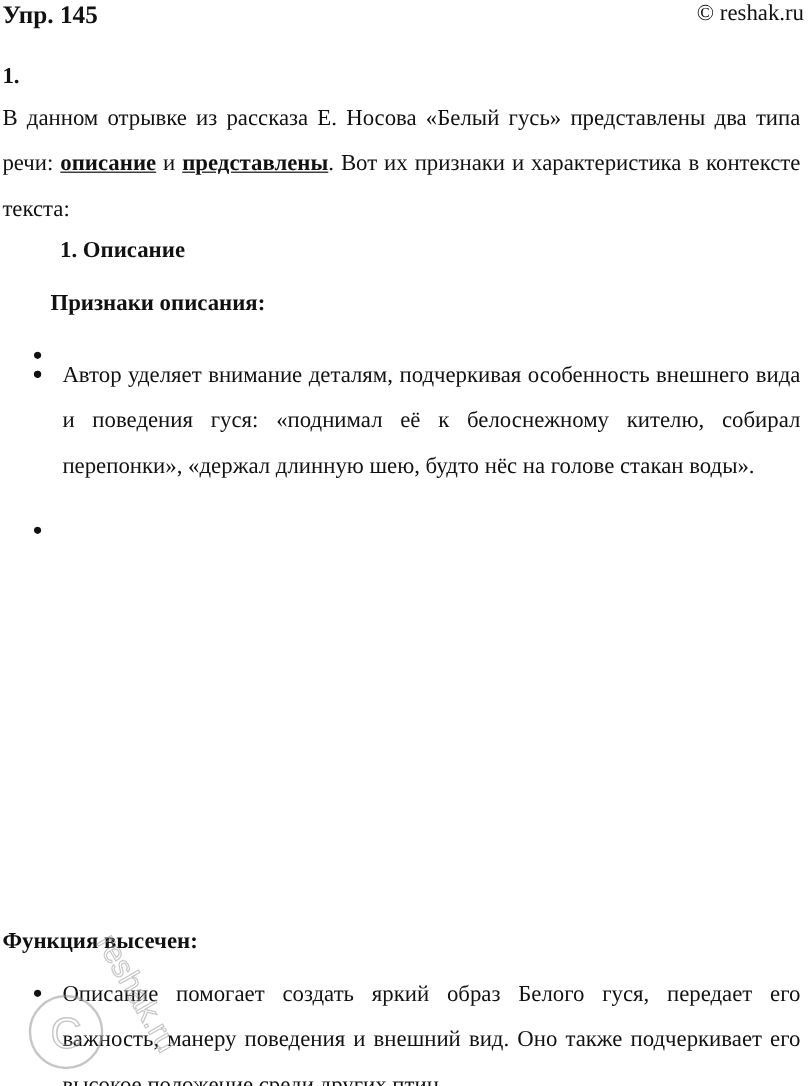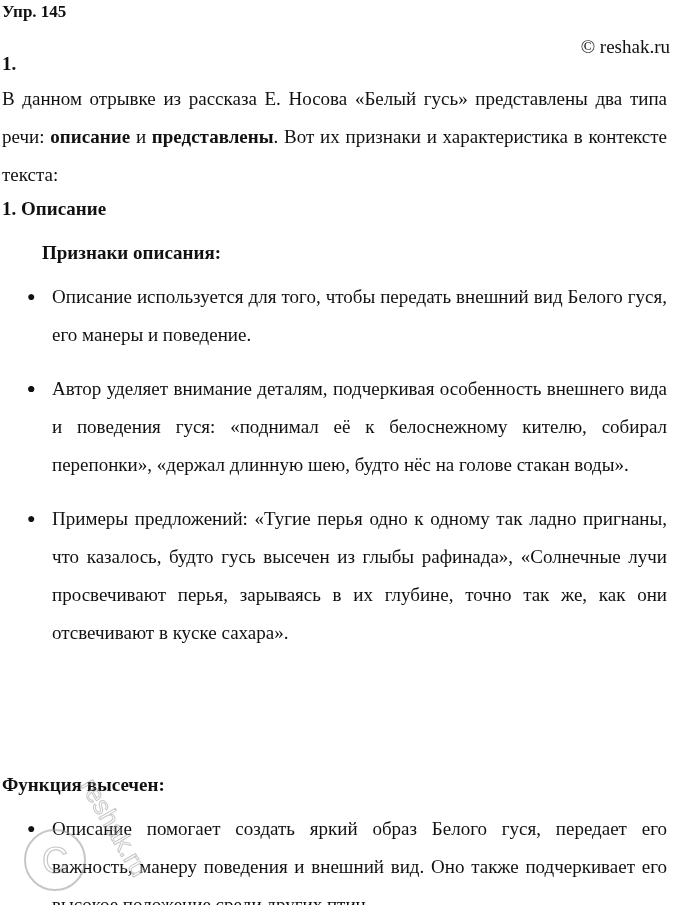--- a/index.html
+++ b/index.html
@@ -1,48 +1,48 @@
 <!DOCTYPE html>
 <html><head>
 <meta charset="utf-8">
 <style>
   html, body { margin:0; padding:0; background:#ffffff; }
   body {
     width:675px; height:905px; overflow:hidden; position:relative;
     font-family:"Liberation Serif", serif; color:#111; font-size:19px;
   }
-  .hdr { position:absolute; top:0; left:2px; font-weight:bold; font-size:17px; line-height:24px; }
-  .copy { position:absolute; top:0; right:5px; font-size:19px; line-height:24px;margin-top:35px; }
+  .hdr { position:absolute; top:0; left:2px; font-weight:bold; font-size:21px; line-height:24px; }
+  .copy { position:absolute; top:0; right:5px; font-size:19px; line-height:24px; }
   .blk { position:absolute; left:2px; right:8px; line-height:38px; }
   .justify-last { text-align:justify; text-align-last:left; }
-  b { font-weight:bold; }
+  b { font-weight:bold;text-decoration:underline; }
   .bold { font-weight:bold; }
   ul { list-style:none; margin:0; padding:0; }
   li { position:relative; padding-left:50px; line-height:38px; text-align:justify; }
   li .bullet { position:absolute; left:25px; top:0; font-size:14px; }
   .wm { position:absolute; left:20px; top:765px; width:130px; height:140px; pointer-events:none; opacity:0.55; }
 </style>
 </head>
 <body>
 
 <div class="hdr">Упр. 145</div>
 <div class="copy">© reshak.ru</div>
 
 <div class="blk bold" style="top:45px;">1.</div>
 
 <div class="blk justify-last" style="top:80px;"><span>В данном отрывке из рассказа Е. Носова «Белый гусь» представлены два типа речи: </span><b>описание</b><span> и </span><b>представлены</b><span>. Вот их признаки и характеристика в контексте текста:</span></div>
 
-<div class="blk bold" style="top:190px;">1. Описание</div>
+<div class="blk bold" style="top:190px;margin-left:48px;">1. Описание</div>
 <div class="blk bold" style="top:234px;margin-left:40px;">Признаки описания:</div>
 
 <ul class="blk" style="top:278px;">
-  <li style="margin-bottom:16px;"><span class="bullet">●</span><span>Описание используется для того, чтобы передать внешний вид Белого гуся, его манеры и поведение.</span></li>
+  <li style="margin-bottom:16px;"><span class="bullet">●</span></li>
   <li style="margin-bottom:16px;"><span class="bullet">●</span></li>
   <li style="margin-bottom:16px;"><span class="bullet">●</span><span>Автор уделяет внимание деталям, подчеркивая особенность внешнего вида и поведения гуся: «поднимал её к белоснежному кителю, собирал перепонки», «держал длинную шею, будто нёс на голове стакан воды».</span></li>
-  <li><span class="bullet">●</span><span>Примеры предложений: «Тугие перья одно к одному так ладно пригнаны, что казалось, будто гусь высечен из глыбы рафинада», «Солнечные лучи просвечивают перья, зарываясь в их глубине, точно так же, как они отсвечивают в куске сахара».</span></li>
+  <li><span class="bullet">●</span></li>
 </ul>
 
 <div class="blk bold" style="top:766px;">Функция высечен:</div>
 
 <ul class="blk" style="top:810px;">
   <li><span class="bullet">●</span><span>Описание помогает создать яркий образ Белого гуся, передает его важность, манеру поведения и внешний вид. Оно также подчеркивает его высокое положение среди других птиц.</span></li>
 </ul>
 
 <svg class="wm" viewBox="0 0 130 140">
   <circle cx="35" cy="95" r="30" fill="none" stroke="#999" stroke-width="2"></circle>

